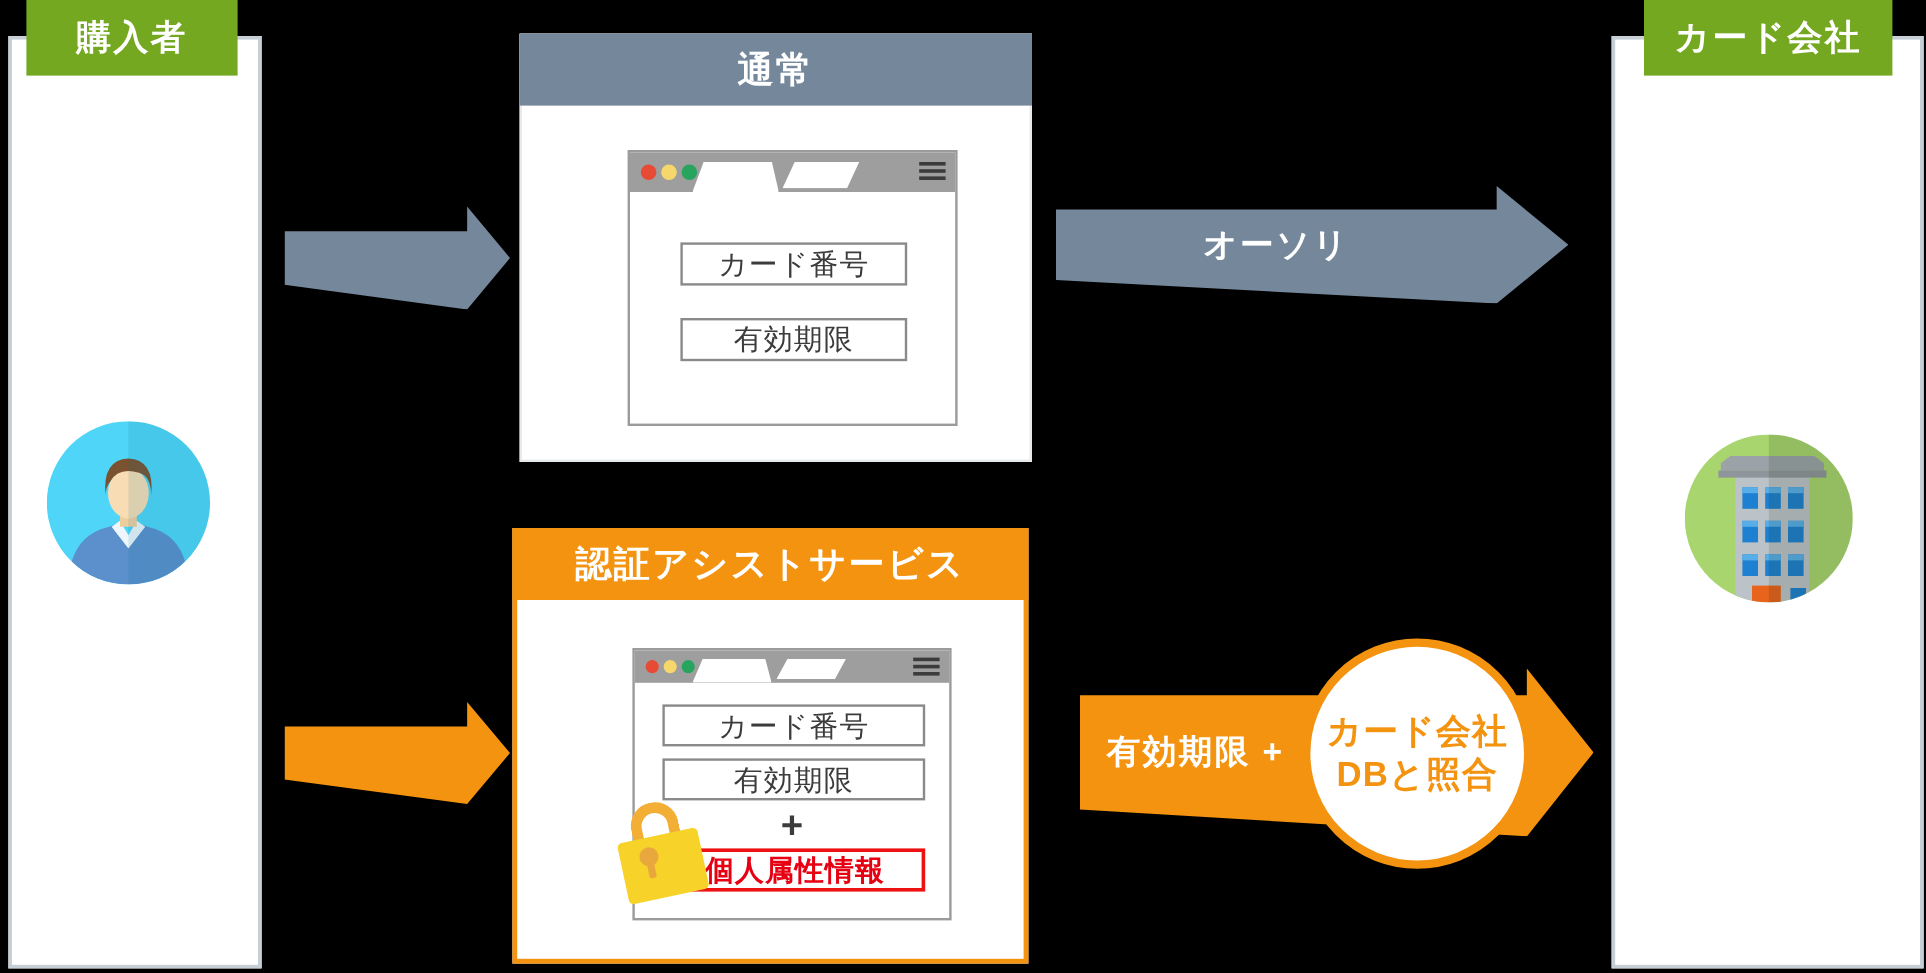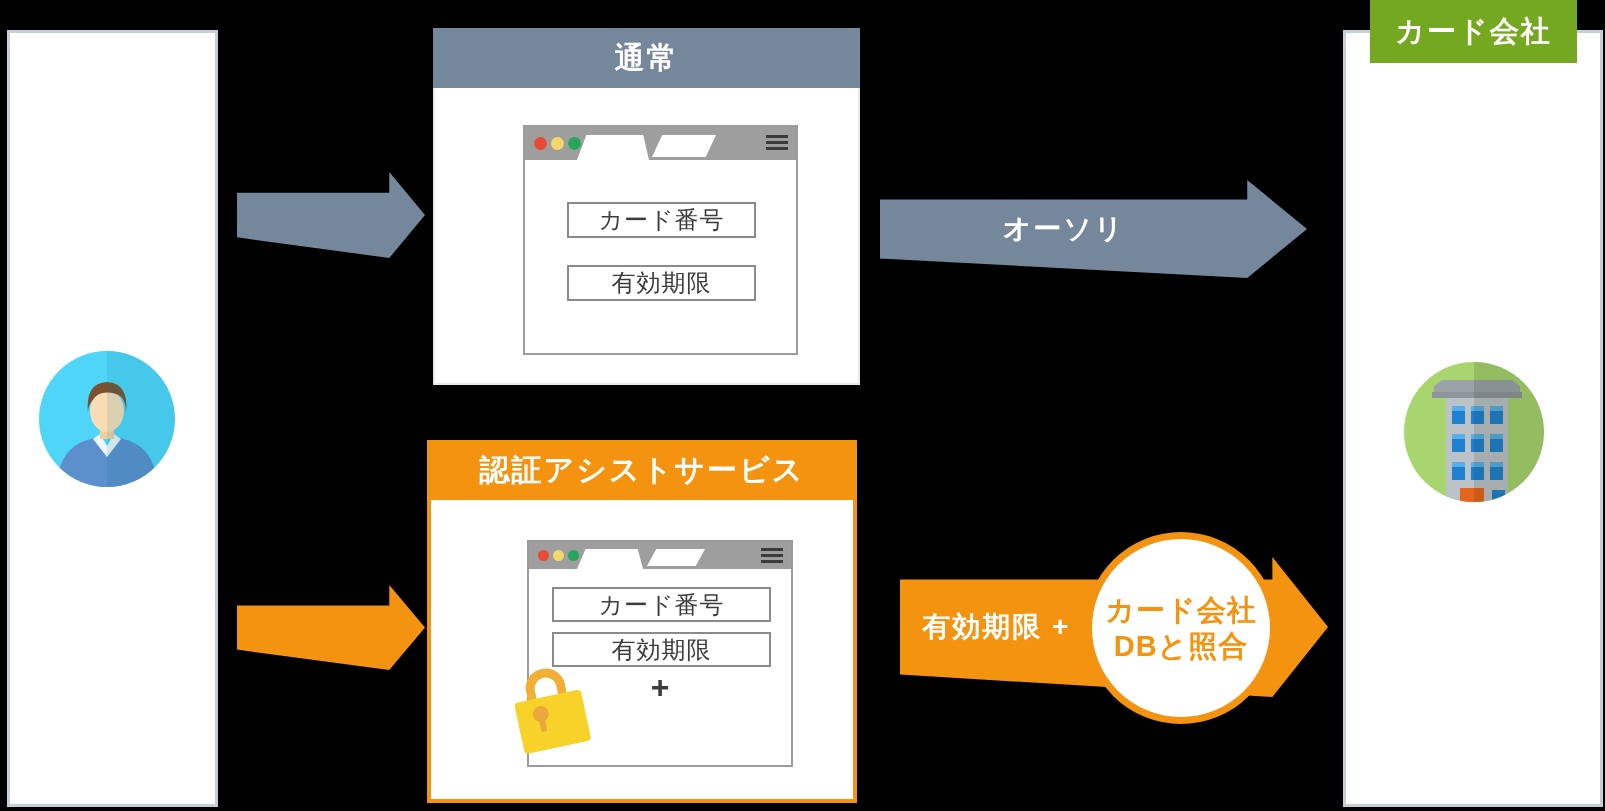--- a/index.html
+++ b/index.html
@@ -80,21 +80,21 @@
                       background:#e9a83d; border-radius:50%; }
   .padlock .keystem { position:absolute; left:21px; top:20px; width:6px; height:14px;
                       background:#e9a83d; border-radius:2px; }
 
   
   .arrow { position:absolute; }
   .arrow-small { width:188px; height:86px;
                  clip-path:polygon(0 24%,81% 24%,81% 0,100% 50%,81% 100%,0 76%); }
   .arrow-gray-small   { left:237px; top:172px; background:#75879a; }
   .arrow-orange-small { left:237px; top:585px; background:#f3930f; height:85px; }
-  .arrow-gray-big { left:880px; top:180px; width:427px; height:98px; background:#75879a;
+  .arrow-gray-big { left:880px; top:155px; width:427px; height:98px; background:#75879a;
                     clip-path:polygon(0 20%,86% 20%,86% 0,100% 50%,86% 100%,0 80%); }
   .arrow-orange-big { left:900px; top:557px; width:428px; height:140px; background:#f3930f;
                       clip-path:polygon(0 16%,87% 16%,87% 0,100% 50%,87% 100%,0 84%); z-index:2; }
   .arrow-label { position:absolute; display:flex; align-items:center; justify-content:center;
                  color:#fff; font-size:28px; font-weight:bold; letter-spacing:2px; }
   .arrow-gray-big .arrow-label { left:0; right:14%; top:20%; bottom:20%; }
   .arrow-orange-big .arrow-label { left:0; width:45%; top:16%; bottom:16%; }
 
   
   .db-circle { position:absolute; left:1085px; top:532px; width:192px; height:192px;
@@ -102,20 +102,23 @@
                display:flex; flex-direction:column; align-items:center; justify-content:center;
                z-index:3; color:#f3930f; font-weight:bold; font-size:29px;
                letter-spacing:1px; line-height:1.25; text-align:center; }
 </style>
 </head>
 <body>
 
 <div class="stage">
 
   <div class="col col-left"></div>
+  <div class="actor-badge badge-buyer">
+    <span>購入者</span>
+  </div>
   <svg class="actor-icon" style="left:39px; top:351px;" width="136" height="136" viewBox="0 0 136 136">
     <defs>
         <clipPath id="avclip">
           <circle cx="68" cy="68" r="68"></circle>
         </clipPath>
       </defs>
     <g clip-path="url(#avclip)">
       <rect width="136" height="136" fill="#4ed5f8"></rect>
       <path d="M20,120 Q26,94 52,88 L60,85 L68,98 L76,85 L84,88 Q110,94 116,120 L116,136 L20,136 Z" fill="#5b90cc"></path>
       <path d="M54,88 L68,106 L82,88 L75,83 L68,95 L61,83 Z" fill="#eef6fc"></path>
@@ -217,20 +220,23 @@
           <i></i>
         </div>
     </div>
     <div class="field f1">
       <span>カード番号</span>
     </div>
     <div class="field f2">
       <span>有効期限</span>
     </div>
     <div class="plus-sign">+</div>
+    <div class="secure-field">
+      <span>個人属性情報</span>
+    </div>
   </div>
   <div class="padlock">
     <div class="shackle"></div>
     <div class="lock-body">
         <div class="keyhole"></div>
         <div class="keystem"></div>
       </div>
   </div>
 
   <div class="arrow arrow-small arrow-gray-small"></div>

